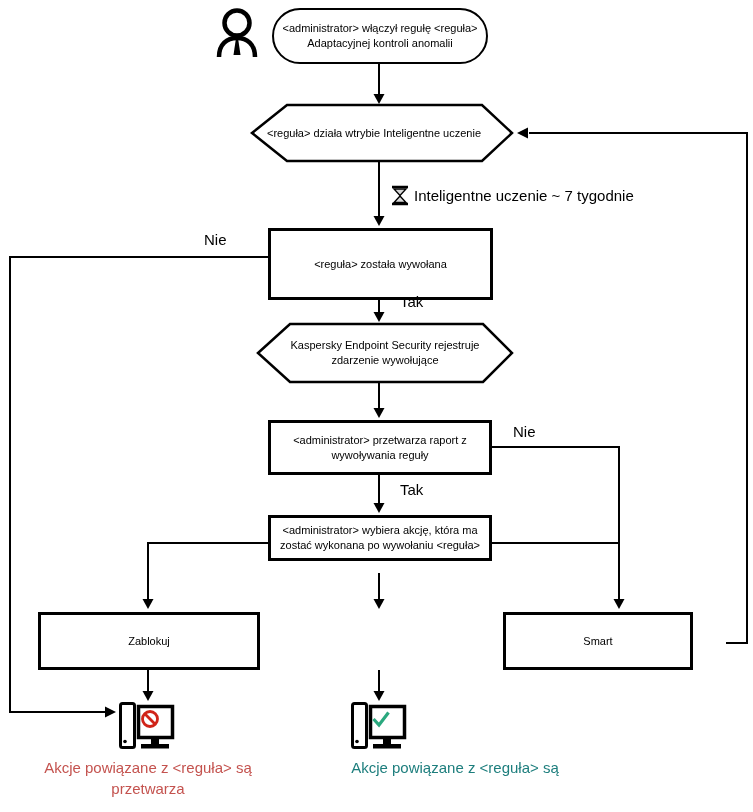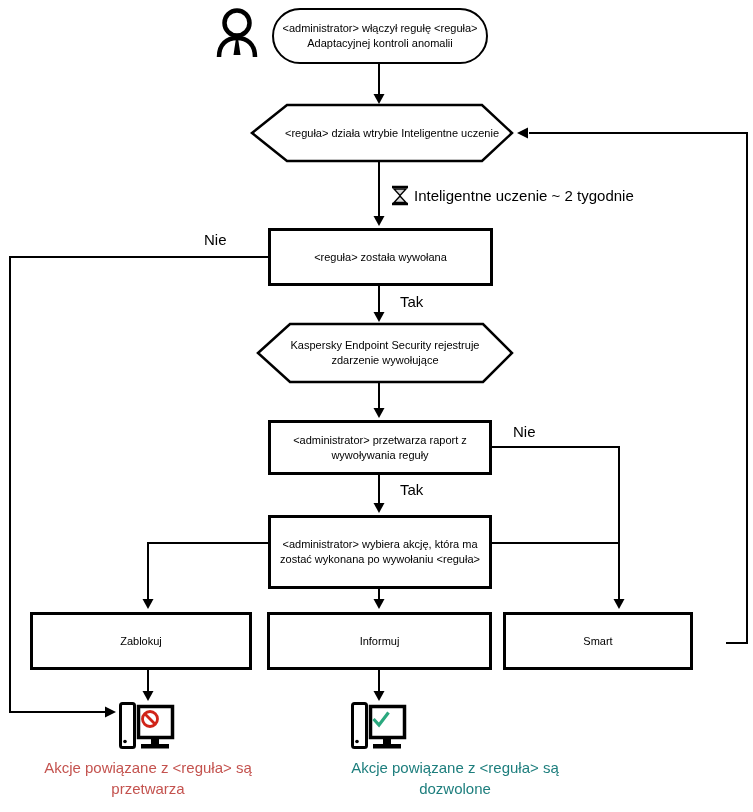--- a/index.html
+++ b/index.html
@@ -119,61 +119,57 @@
       <rect x="373" y="744" width="28" height="4.5" fill="#000"></rect>
       <path d="M373.5,719 L379,725 L388.5,712.5" stroke="#2aa87e" stroke-width="3.2" fill="none"></path>
     </g>
   </svg>
 
   <div class="abs stadium" style="left:272px;top:8px;width:216px;height:56px;">
     <span class="nowrap">&lt;administrator&gt; włączył regułę &lt;reguła&gt;</span>
     <span class="nowrap">Adaptacyjnej kontroli anomalii</span>
   </div>
 
-  <div class="abs hexlabel" style="left:260px;top:103px;width:264px;height:60px;">
+  <div class="abs hexlabel" style="left:242px;top:103px;width:264px;height:60px;">
     <span class="nowrap">&lt;reguła&gt; działa wtrybie Inteligentne uczenie</span>
   </div>
 
-  <div class="abs timer" style="left:414px;top:186px;">Inteligentne uczenie ~ 2 tygodnie</div>
+  <div class="abs timer" style="left:414px;top:186px;">Inteligentne uczenie ~ 7 tygodnie</div>
 
-  <div class="abs node" style="left:268px;top:228px;width:225px;height:58px;text-align:right;">
+  <div class="abs node" style="left:268px;top:228px;width:225px;height:72px;text-align:right;">
     <span class="nowrap">&lt;reguła&gt; została wywołana</span>
   </div>
   <div class="abs edgelabel" style="left:204px;top:231px;">Nie</div>
   <div class="abs edgelabel" style="left:400px;top:293px;">Tak</div>
 
   <div class="abs node" style="left:268px;top:420px;width:224px;height:55px;">
     <span class="nowrap">&lt;administrator&gt; przetwarza raport z</span>
     <span class="nowrap">wywoływania reguły</span>
   </div>
 
   <div class="abs hexlabel" style="left:258px;top:323px;width:254px;height:60px;">
     <span class="nowrap">Kaspersky Endpoint Security rejestruje</span>
     <span class="nowrap">zdarzenie wywołujące</span>
   </div>
   <div class="abs edgelabel" style="left:513px;top:423px;">Nie</div>
   <div class="abs edgelabel" style="left:400px;top:481px;">Tak</div>
 
-  <div class="abs node" style="left:268px;top:515px;width:224px;height:74px;">
+  <div class="abs node" style="left:268px;top:515px;width:224px;height:46px;">
     <span class="nowrap">&lt;administrator&gt; wybiera akcję, która ma</span>
     <span class="nowrap">zostać wykonana po wywołaniu &lt;reguła&gt;</span>
   </div>
 
-  <div class="abs node" style="left:30px;top:612px;width:222px;height:58px;">
+  <div class="abs node" style="left:38px;top:612px;width:222px;height:58px;">
     <span>Zablokuj</span>
-  </div>
-  <div class="abs node" style="left:267px;top:612px;width:225px;height:58px;">
-    <span>Informuj</span>
   </div>
   <div class="abs node" style="left:503px;top:612px;width:190px;height:58px;">
     <span>Smart</span>
   </div>
 
   <div class="abs caption blocked" style="left:20px;top:757px;width:256px;">
     <div>Akcje powiązane z &lt;reguła&gt; są</div>
     <div>przetwarza</div>
   </div>
   <div class="abs caption allowed" style="left:330px;top:757px;width:250px;">
     <div>Akcje powiązane z &lt;reguła&gt; są</div>
-    <div>dozwolone</div>
   </div>
 
 </div>
 
 </body></html>

